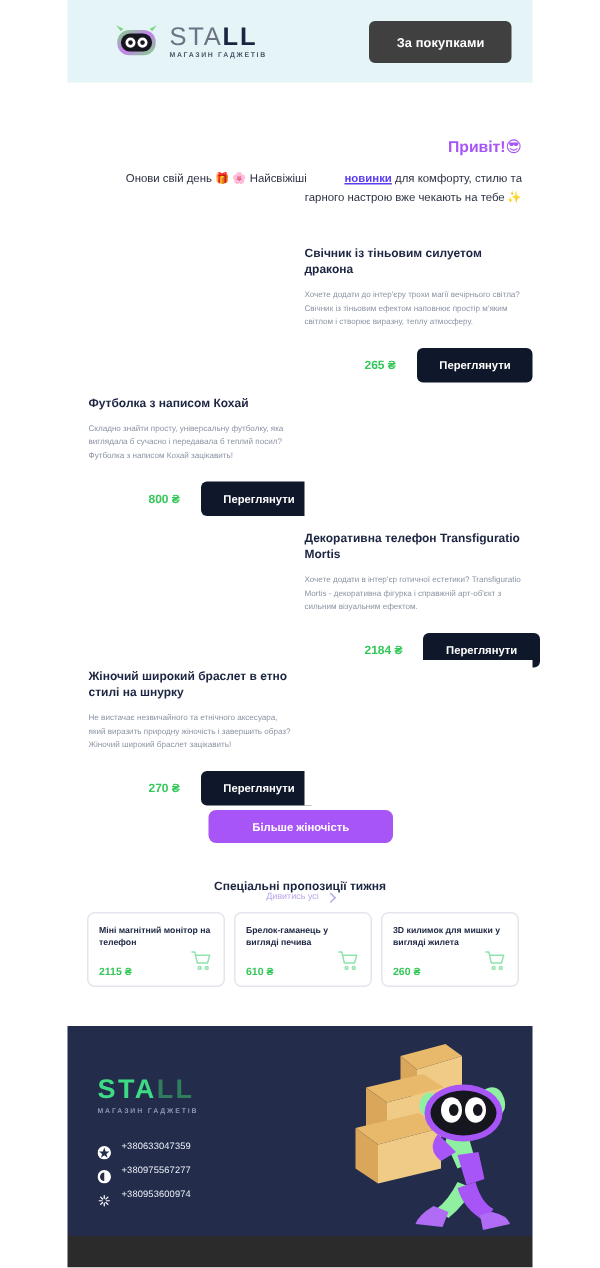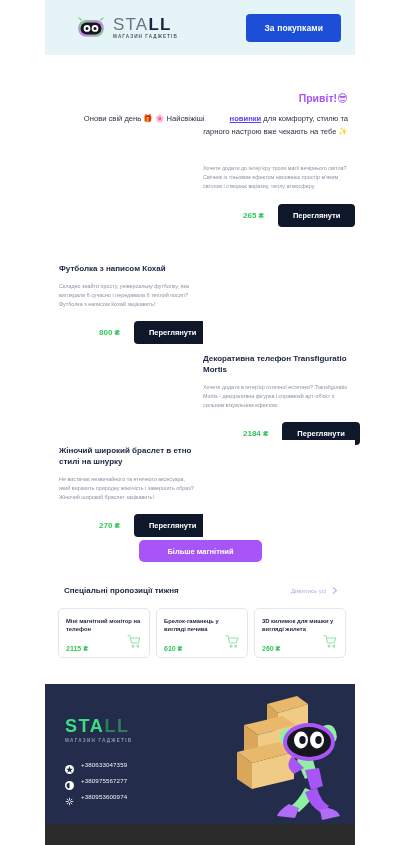--- a/index.html
+++ b/index.html
@@ -18,21 +18,21 @@
     background:#e4f4f7; display:flex; align-items:center;
     padding: 0 14px 0 30px; justify-content:space-between;
   }
   .logo { display:flex; align-items:center; gap:6px; }
   .logo-mark { width:32px; height:24px; position:relative; }
   .logo-text { display:flex; flex-direction:column; line-height:1; }
   .logo-word { font-size:17px; font-weight:bold; letter-spacing:1.2px; color:#1b2441; }
   .logo-word .sta { color:#6b7384; font-weight:500; }
   .logo-sub { font-size:4.6px; letter-spacing:1.1px; color:#4b5565; margin-top:2px; font-weight:600; }
   .btn-shop {
-    background:#1d4ed8; color:#ffffff; border:none; border-radius:4px;
+    background:#404040; color:#ffffff; border:none; border-radius:4px;
     font-size:8.5px; font-weight:bold; padding:9px 18px; cursor:pointer;
     font-family:inherit; letter-spacing:.1px;
   }
 
   
   .intro { position:absolute; left:58px; top:92px; width:290px;text-align:right; }
   .greet { font-size:10.5px; font-weight:bold; color:#a855f7; margin-bottom:9px; }
   .intro-p { font-size:7.6px; color:#2c3242; line-height:1.65; }
   .intro-p a { color:#5a3df0; text-decoration:underline; font-weight:bold;padding-left:23px; }
 
@@ -54,21 +54,21 @@
   
   .btn-more {
     position:absolute; left:139px; top:540px; width:123px; height:22px;
     background:#a855f7; color:#fff; border:none; border-radius:5px;
     font-size:7.5px; font-weight:bold; cursor:pointer; font-family:inherit;
   }
 
   
   .spec-head {
     position:absolute; left:64px; top:586px; width:272px;
-    display:flex; align-items:center; justify-content:space-between;
+    display:flex; align-items:center; justify-content:space-between;flex-direction:column;
   }
   .spec-title { font-size:8px; font-weight:bold; color:#1b2441; }
   .spec-all { font-size:6px; color:#b9a7e8; display:flex; align-items:center; gap:5px; cursor:pointer; }
   .chev { width:5px; height:5px; border-right:1px solid #b9a7e8; border-top:1px solid #b9a7e8; transform:rotate(45deg); }
 
   .cards { position:absolute; left:58px; top:608px; width:288px; display:flex; gap:6px; }
   .card {
     width:92px; height:50px; border:1px solid #e3e6ec; border-radius:5px;
     padding:8px 7px 6px 7px; display:flex; flex-direction:column; justify-content:space-between;
     background:#fff;
@@ -132,20 +132,21 @@
   <div class="intro">
     <div class="greet">Привіт!😎</div>
     <div class="intro-p">
       <span>Онови свій день 🎁 🌸 Найсвіжіші </span><a href="#">новинки</a><span> для комфорту, стилю та гарного настрою вже чекають на тебе ✨</span>
     </div>
   </div>
 
   <div class="prow" style="top:158px;">
     <div class="pimg"></div>
     <div class="pinfo">
+      <div class="ptitle">Свічник із тіньовим силуетом дракона</div>
       <div class="pdesc">Хочете додати до інтер'єру трохи магії вечірнього світла? Свічник із тіньовим ефектом наповнює простір м'яким світлом і створює виразну, теплу атмосферу.</div>
       <div class="prow-bottom">
         <span class="price">265 ₴</span>
         <button class="btn-view">Переглянути</button>
       </div>
     </div>
   </div>
 
   <div class="prow" style="top:258px;">
     <div class="pinfo left-pad">
@@ -176,21 +177,21 @@
       <div class="ptitle">Жіночий широкий браслет в етно стилі на шнурку</div>
       <div class="pdesc">Не вистачає незвичайного та етнічного аксесуара, який виразить природну жіночість і завершить образ? Жіночий широкий браслет зацікавить!</div>
       <div class="prow-bottom">
         <span class="price">270 ₴</span>
         <button class="btn-view">Переглянути</button>
       </div>
     </div>
     <div class="pimg"></div>
   </div>
 
-  <button class="btn-more">Більше магнітний</button>
+  <button class="btn-more">Більше жіночість</button>
 
   <div class="spec-head">
     <span class="spec-title">Спеціальні пропозиції тижня</span>
     <span class="spec-all">
       <span>Дивитись усі</span>
       <span class="chev"></span>
     </span>
   </div>
 
   <div class="cards">

